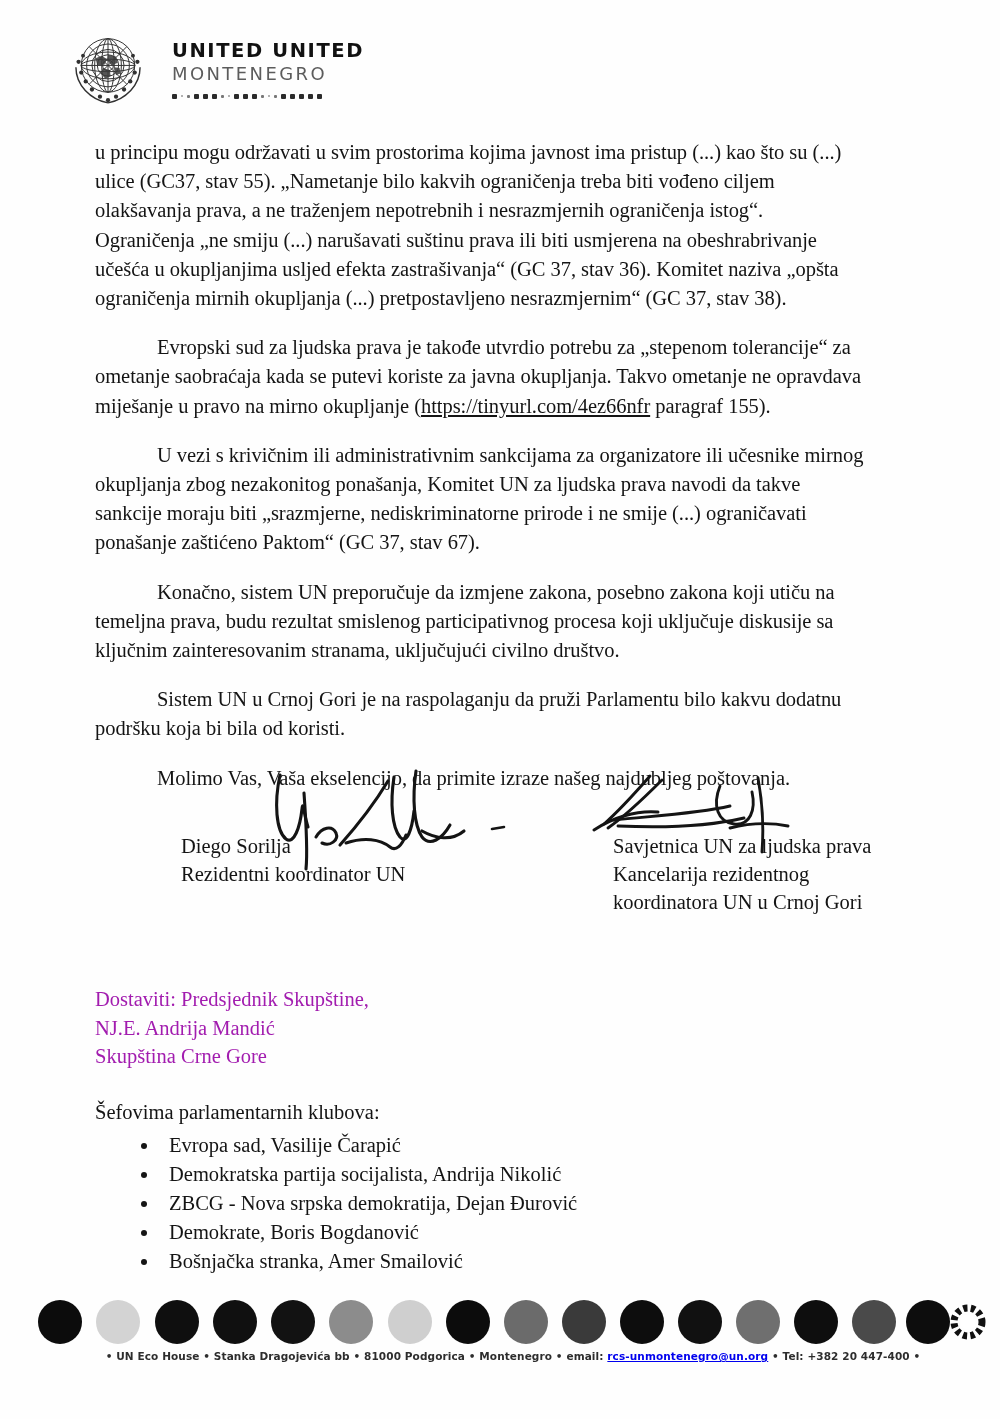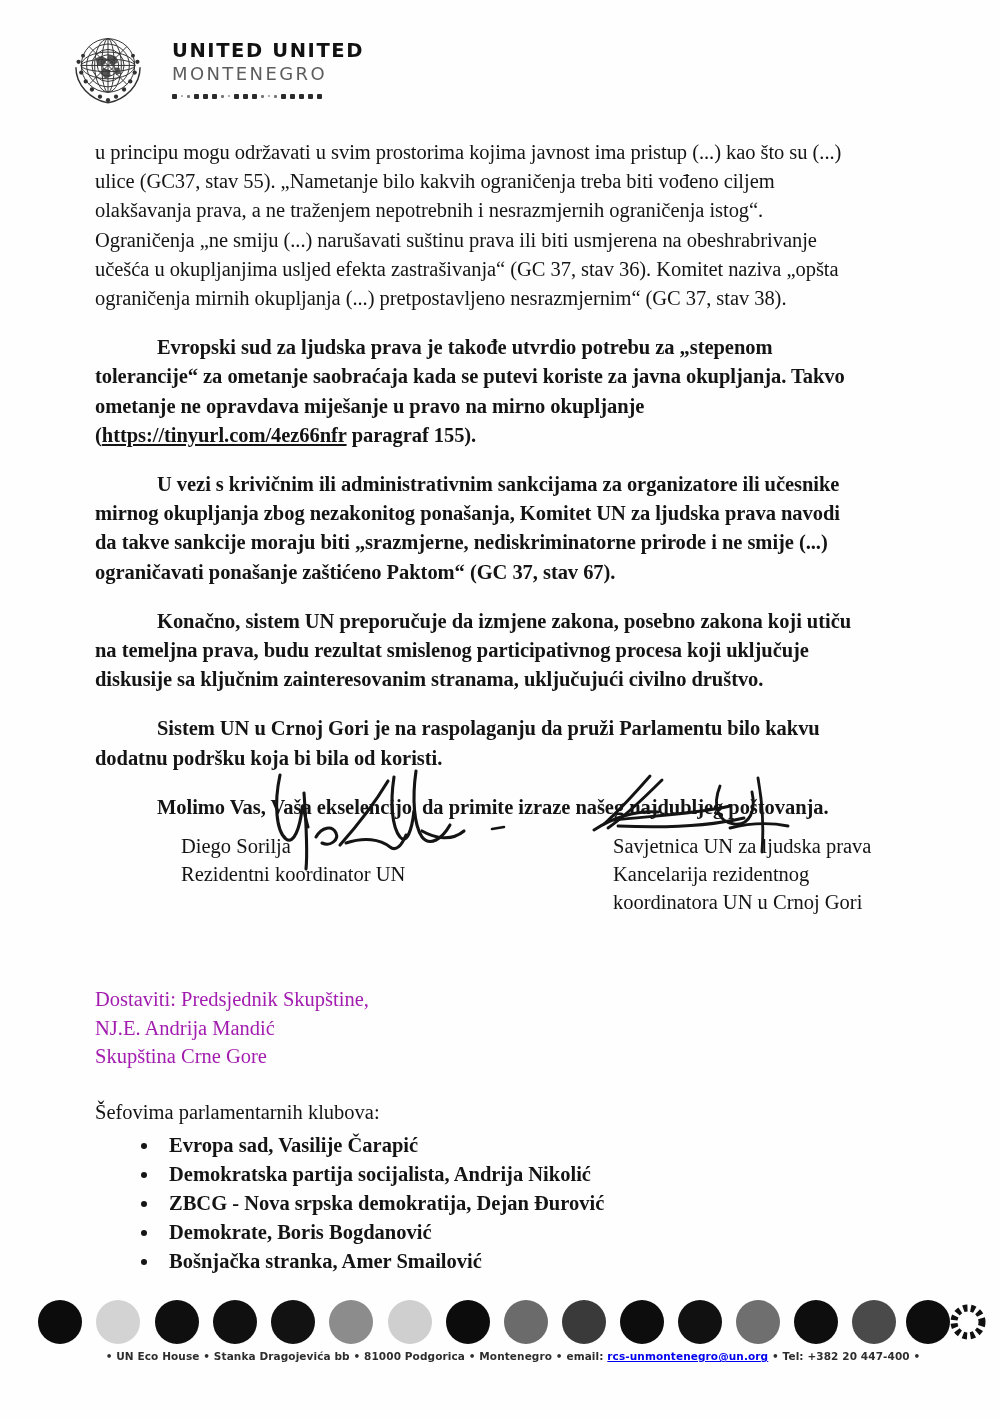--- a/index.html
+++ b/index.html
@@ -79,21 +79,20 @@
   .para {
     font-size: 20.5px;
     line-height: 29.2px;
     text-align: left;
     margin: 0 0 20px 0;
     color: #141414;
     letter-spacing: -0.05px;
   }
   .para.indent {
     text-indent: 62px;
-    font-weight: bold;
   }
   .para.noindent { text-indent: 0; }
   .link {
     text-decoration: underline;
     color: #141414;
   }
 
   
   .sig-zone {
     position: absolute;
@@ -143,21 +142,20 @@
     width: 700px;
     font-size: 20.5px;
     line-height: 28.5px;
     color: #141414;
   }
   .clubs-title { margin-bottom: 4px; }
   .clubs ul {
     list-style: none;
     margin: 0;
     padding: 0 0 0 42px;
-    font-weight: bold;
   }
   .clubs li {
     position: relative;
     padding-left: 32px;
     line-height: 29px;
     white-space: nowrap;
   }
   .clubs li::before {
     content: "";
     position: absolute;

